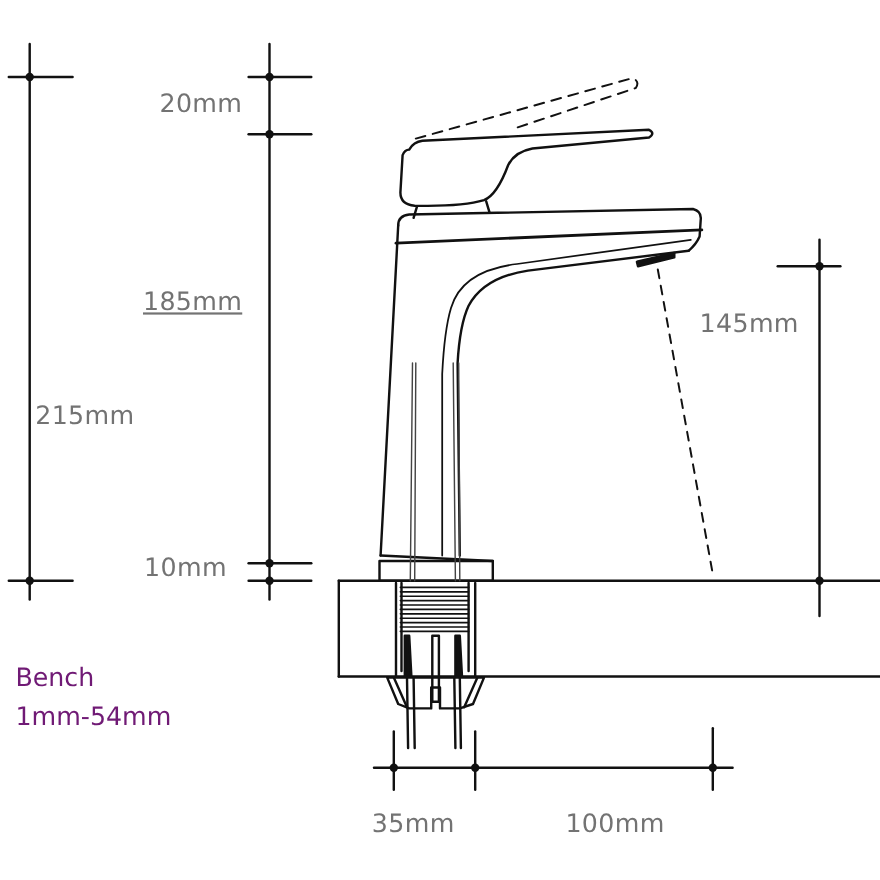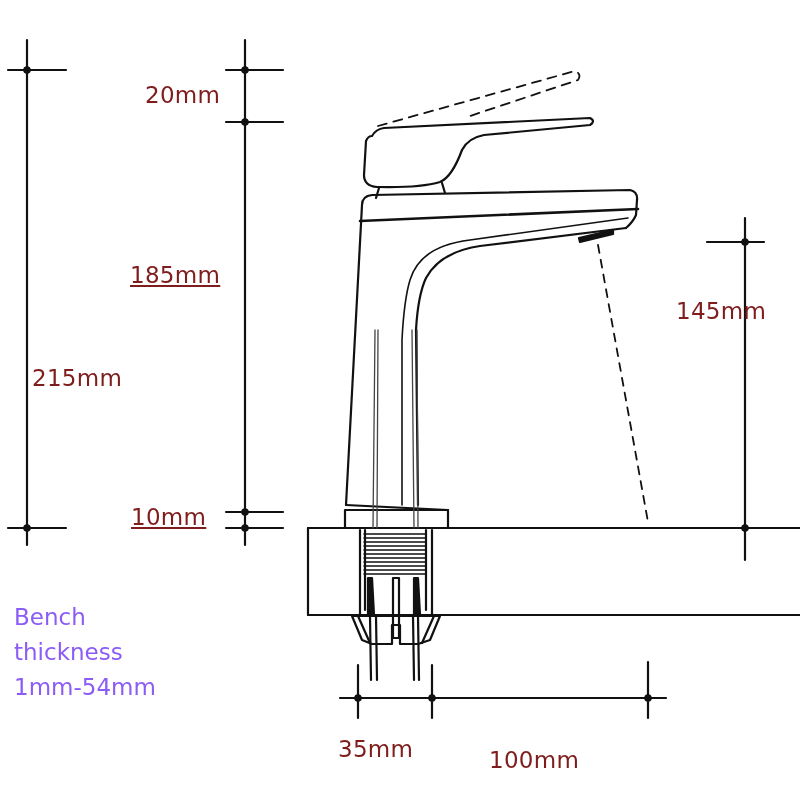--- a/index.html
+++ b/index.html
@@ -1,19 +1,19 @@
 <!DOCTYPE html>
 <html><head>
   <meta charset="utf-8">
   <style>
     html, body { margin: 0; padding: 0; background: #ffffff; }
     body { width: 800px; height: 800px; position: relative; overflow: hidden; }
     #drawing { position: absolute; left: 0; top: 0; }
-    .lbl { position: absolute; font-family: "DejaVu Sans", sans-serif; font-size: 23px; color: #7f1d1d; white-space: nowrap; line-height: 1; letter-spacing: 0.3px; }
-    .note { position: absolute; font-family: "DejaVu Sans", sans-serif; font-size: 23px; color: #8b5cf6; line-height: 35px; }
+    .lbl { position: absolute; font-family: "DejaVu Sans", sans-serif; font-size: 23px; color: #737373; white-space: nowrap; line-height: 1; letter-spacing: 0.3px; }
+    .note { position: absolute; font-family: "DejaVu Sans", sans-serif; font-size: 23px; color: #701a75; line-height: 35px; }
     .note span { display: block; }
   </style>
 </head>
 <body>
 
 <svg id="drawing" width="800" height="800" viewBox="0 0 800 800" xmlns="http://www.w3.org/2000/svg">
   <g fill="none" stroke="#111" stroke-width="2.2" stroke-linecap="round" stroke-linejoin="round">
 
     <g>
       <line x1="27" y1="40" x2="27" y2="545"></line>
@@ -130,22 +130,21 @@
     <circle cx="745" cy="528" r="3.8"></circle>
     <circle cx="358" cy="698" r="3.8"></circle>
     <circle cx="432" cy="698" r="3.8"></circle>
     <circle cx="648" cy="698" r="3.8"></circle>
   </g>
 </svg>
 
 <div class="lbl" style="left:145px; top:84px;">20mm</div>
 <div class="lbl" style="left:130px; top:264px;text-decoration:underline;">185mm</div>
 <div class="lbl" style="left:32px; top:367px;">215mm</div>
-<div class="lbl" style="left:131px; top:506px;text-decoration:underline;">10mm</div>
-<div class="lbl" style="left:636px; top:300px;margin-left:40px;">145mm</div>
+<div class="lbl" style="left:131px; top:506px;">10mm</div>
+<div class="lbl" style="left:636px; top:284px;">145mm</div>
 <div class="lbl" style="left:338px; top:738px;">35mm</div>
-<div class="lbl" style="left:489px; top:738px;margin-top:11px;">100mm</div>
+<div class="lbl" style="left:514px; top:738px;">100mm</div>
 
 <div class="note" style="left:14px; top:600px;">
   <span>Bench</span>
-  <span>thickness</span>
   <span>1mm-54mm</span>
 </div>
 
 </body></html>

